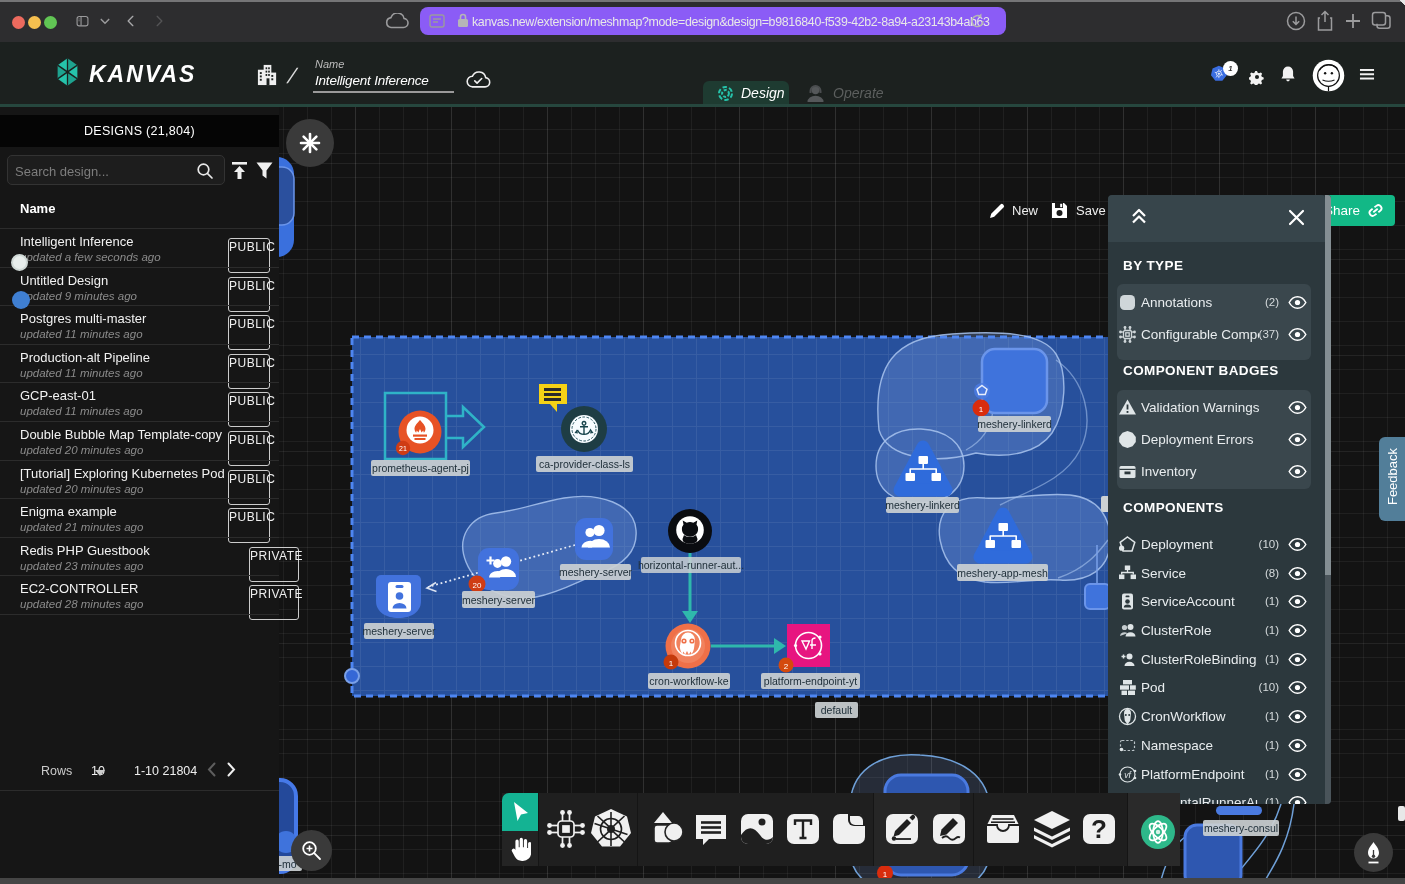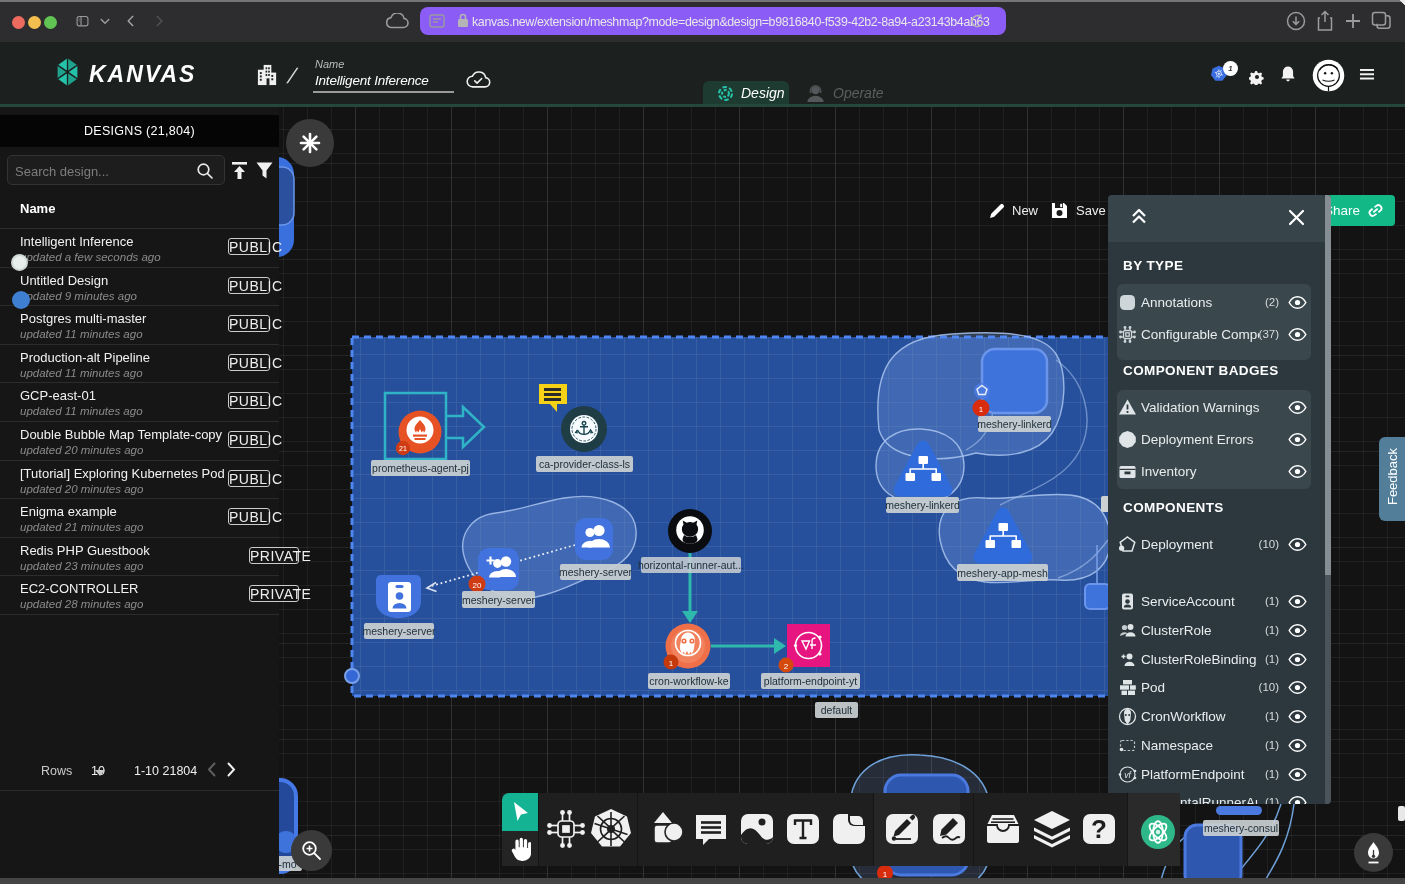--- a/index.html
+++ b/index.html
@@ -43,21 +43,21 @@
 
 
 #sidebar { position:absolute; left:0; top:107px; width:279px; height:777px; background:#161616; }
 #sbheader { position:absolute; left:0; top:8px; width:279px; height:32px; background:#050505; color:#fff; font-size:12.5px; text-align:center; line-height:32px; letter-spacing:0.3px; }
 #searchbox { position:absolute; left:7px; top:48px; width:218px; height:30px; background:#1d1d1d; border:1px solid #333; border-radius:5px; }
 #searchbox .ph { position:absolute; left:7px; top:8px; color:#7d7d7d; font-size:13px; }
 #namehdr { position:absolute; left:20px; top:94px; color:#fff; font-size:13px; font-weight:bold; }
 .row { position:absolute; left:0; width:279px; height:39px; border-top:1px solid #2c2c2c; }
 .row .t { position:absolute; left:20px; top:5px; color:#f2f2f2; font-size:13px; white-space:nowrap; }
 .row .s { position:absolute; left:20px; top:22px; color:#8b8b8b; font-size:11.5px; font-style:italic; white-space:nowrap; }
-.chip { position:absolute; top:9px; height:17px; border:1px solid #ccc; border-radius:3px; color:#eee; font-size:14px; line-height:16px; text-align:center; letter-spacing:0.5px; }
+.chip { position:absolute; top:9px; height:35px; border:1px solid #ccc; border-radius:3px; color:#eee; font-size:12px; line-height:16px; text-align:center; letter-spacing:0.5px; }
 .chip.pub { left:228px; width:42px; }
 .chip.priv { left:224px; width:50px;margin-left:25px; }
 #pager { position:absolute; left:0px; top:650px; width:279px; height:40px; color:#ccc; font-size:12.5px; }
 #sbdivider { position:absolute; left:0; top:683px; width:279px; height:1px; background:#2c2c2c; }
 
 
 #rpanel { position:absolute; left:1108px; top:195px; width:223px; height:609px; background:#2c383d; border-radius:4px; overflow:hidden; }
 #rpheader { position:absolute; left:0; top:0; width:217px; height:47px; background:#37454b; border-radius:4px 4px 0 0; }
 #rscroll { position:absolute; left:217px; top:0; width:6px; height:609px; background:#4a545a; }
 #rthumb { position:absolute; left:217px; top:0; width:6px; height:380px; background:#848e93; }
@@ -516,20 +516,36 @@
         </svg>
     </div>
     <div class="rphead" style="top:305px;">COMPONENTS</div>
     <div class="rprow" style="top:334.5px;">
       <svg class="icon" viewBox="0 0 19 19">
           <path d="M9.5 2 L16.8 7.3 L14 15.9 H5 L2.2 7.3 Z" fill="none" stroke="#dfe5e7" stroke-width="1.5"></path>
           <circle cx="3.6" cy="13.2" r="2.6" fill="#dfe5e7"></circle>
         </svg>
       <span class="lbl">Deployment</span>
         <span class="cnt">(10)</span>
+      <svg class="eye" viewBox="0 0 24 17">
+          <path d="M1.5 8.5 C4.5 3 8.3 1.3 12 1.3 C15.7 1.3 19.5 3 22.5 8.5 C19.5 14 15.7 15.7 12 15.7 C8.3 15.7 4.5 14 1.5 8.5 Z" fill="none" stroke="#fff" stroke-width="1.9"></path>
+          <circle cx="12" cy="8.5" r="3.3" fill="#fff"></circle>
+        </svg>
+    </div>
+    <div class="rprow" style="top:363.5px;">
+      <svg class="icon" viewBox="0 0 19 19">
+          <g fill="#dfe5e7">
+            <rect x="6.8" y="1.5" width="5.4" height="4.6"></rect>
+            <rect x="1" y="10.5" width="5.4" height="4.6"></rect>
+            <rect x="12.6" y="10.5" width="5.4" height="4.6"></rect>
+          </g>
+          <path d="M9.5 6.1 V8.5 M3.7 10.5 V8.5 H15.3 V10.5" fill="none" stroke="#dfe5e7" stroke-width="1.3"></path>
+        </svg>
+      <span class="lbl">Service</span>
+        <span class="cnt">(8)</span>
       <svg class="eye" viewBox="0 0 24 17">
           <path d="M1.5 8.5 C4.5 3 8.3 1.3 12 1.3 C15.7 1.3 19.5 3 22.5 8.5 C19.5 14 15.7 15.7 12 15.7 C8.3 15.7 4.5 14 1.5 8.5 Z" fill="none" stroke="#fff" stroke-width="1.9"></path>
           <circle cx="12" cy="8.5" r="3.3" fill="#fff"></circle>
         </svg>
     </div>
     <div class="rprow" style="top:392px;">
       <svg class="icon" viewBox="0 0 19 19">
           <rect x="4" y="1.5" width="11" height="16" rx="2" fill="#dfe5e7"></rect>
           <rect x="7.5" y="3.5" width="4" height="1.8" rx="0.9" fill="#2c383d"></rect>
           <circle cx="9.5" cy="9.5" r="2.3" fill="#2c383d"></circle>

